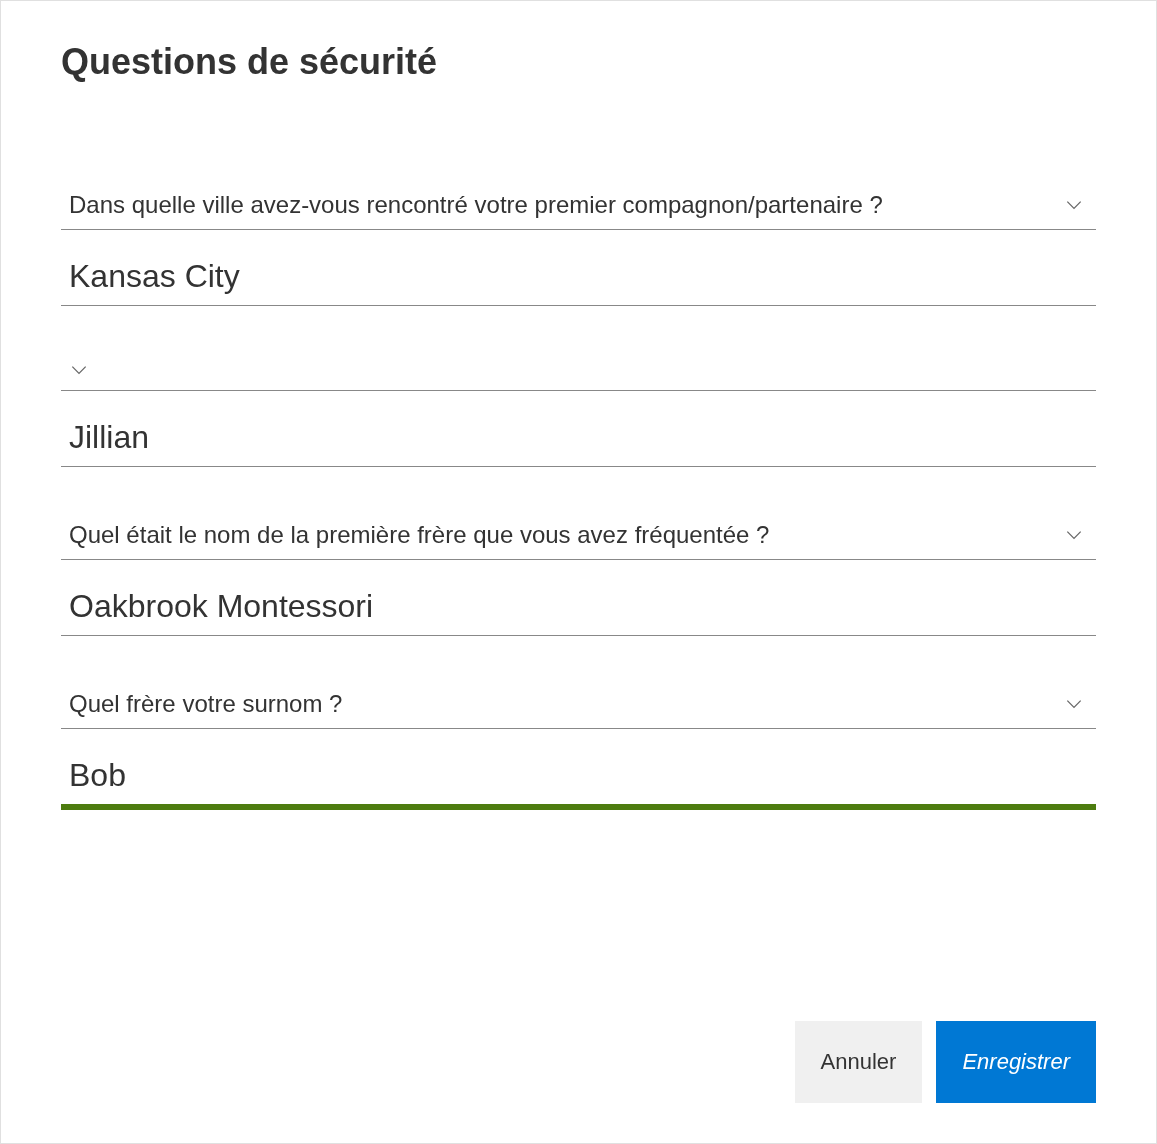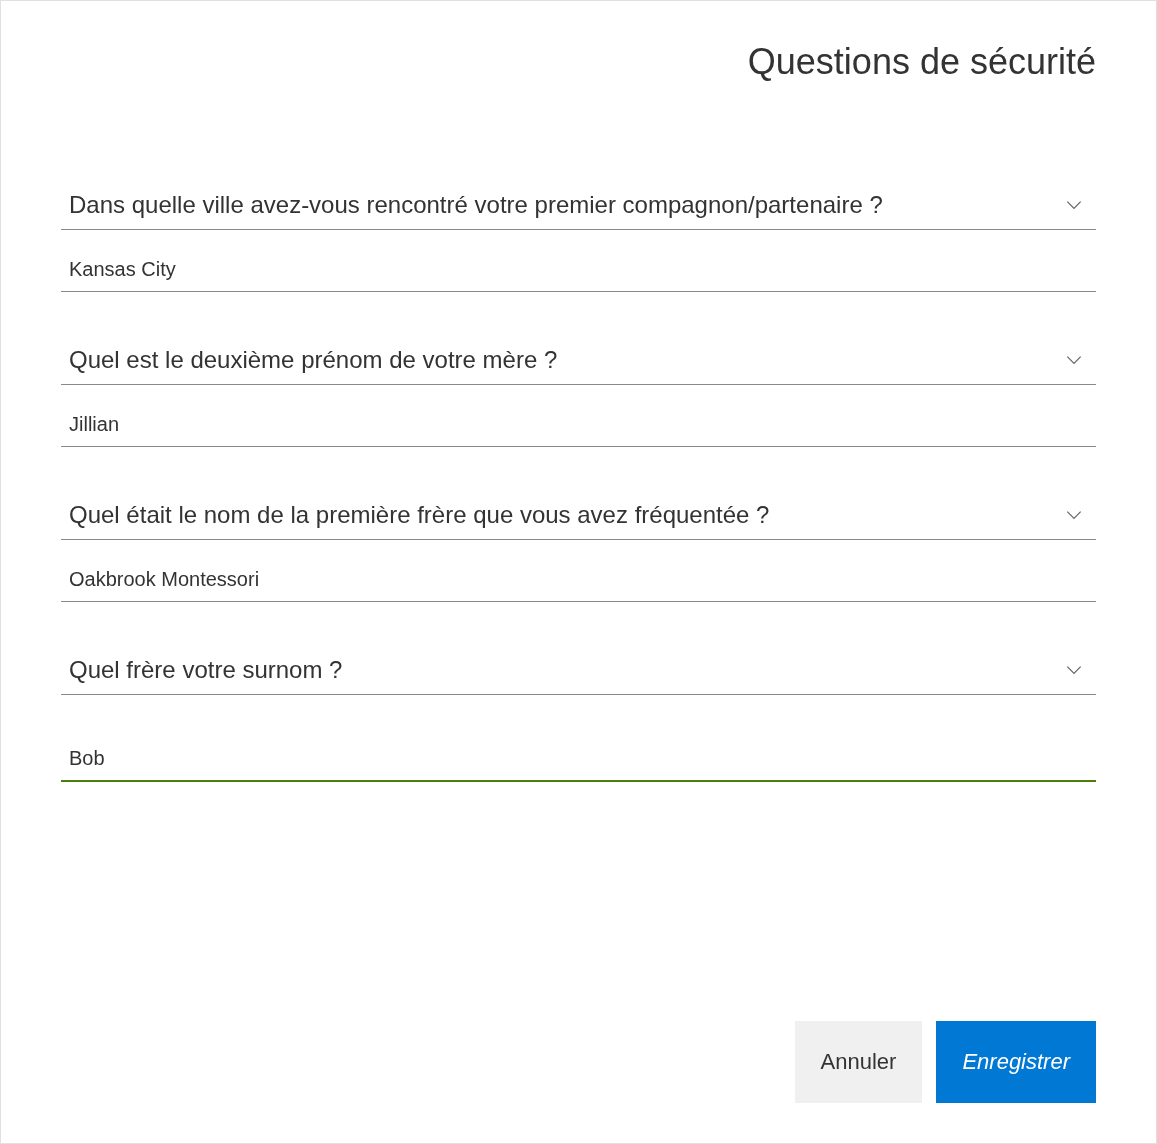--- a/index.html
+++ b/index.html
@@ -16,24 +16,23 @@
     .dialog {
       width: 1157px;
       height: 1144px;
       border: 1px solid #e0e0e0;
       padding: 40px 60px 40px 60px;
       display: flex;
       flex-direction: column;
     }
     .dialog-title {
       font-size: 36px;
-      font-weight: 400;
+      font-weight: 700;
       color: #333;
       margin-bottom: 100px;
-      text-align: right;
     }
     .questions-container {
       flex: 1;
       display: flex;
       flex-direction: column;
       gap: 46px;
     }
     .question-group {
       display: flex;
       flex-direction: column;
@@ -56,29 +55,28 @@
       width: 20px;
       height: 20px;
       flex-shrink: 0;
       color: #666;
       margin-right: 8px;
     }
     .answer-input {
       border: none;
       border-bottom: 1px solid #888;
       padding: 8px 4px 10px 8px;
-      font-size: 20px;
+      font-size: 32px;
       color: #333;
       font-family: inherit;
       outline: none;
       width: 100%;
     }
     .answer-input.focused {
-      border-bottom: 2px solid #4d7c0f;
-      margin-top: 24px;
+      border-bottom: 6px solid #4d7c0f;
     }
     .button-row {
       display: flex;
       justify-content: flex-end;
       gap: 14px;
       margin-top: 40px;
     }
     .btn {
       padding: 28px 26px;
       font-size: 22px;
@@ -110,21 +108,20 @@
         <span class="dropdown-label">Dans quelle ville avez-vous rencontré votre premier compagnon/partenaire ?</span>
         <svg class="chevron" viewBox="0 0 24 24" fill="none" stroke="currentColor" stroke-width="1.5">
             <polyline points="4 8 12 16 20 8"></polyline>
           </svg>
       </div>
       <input type="text" class="answer-input" value="Kansas City" style="">
     </div>
 
     <div class="question-group">
       <div class="dropdown">
-        <span class="dropdown-label">Quel est le deuxième prénom de votre mère ?</span>
         <svg class="chevron" viewBox="0 0 24 24" fill="none" stroke="currentColor" stroke-width="1.5">
             <polyline points="4 8 12 16 20 8"></polyline>
           </svg>
       </div>
       <input type="text" class="answer-input" value="Jillian" style="">
     </div>
 
 
     <div class="question-group">
       <div class="dropdown">

